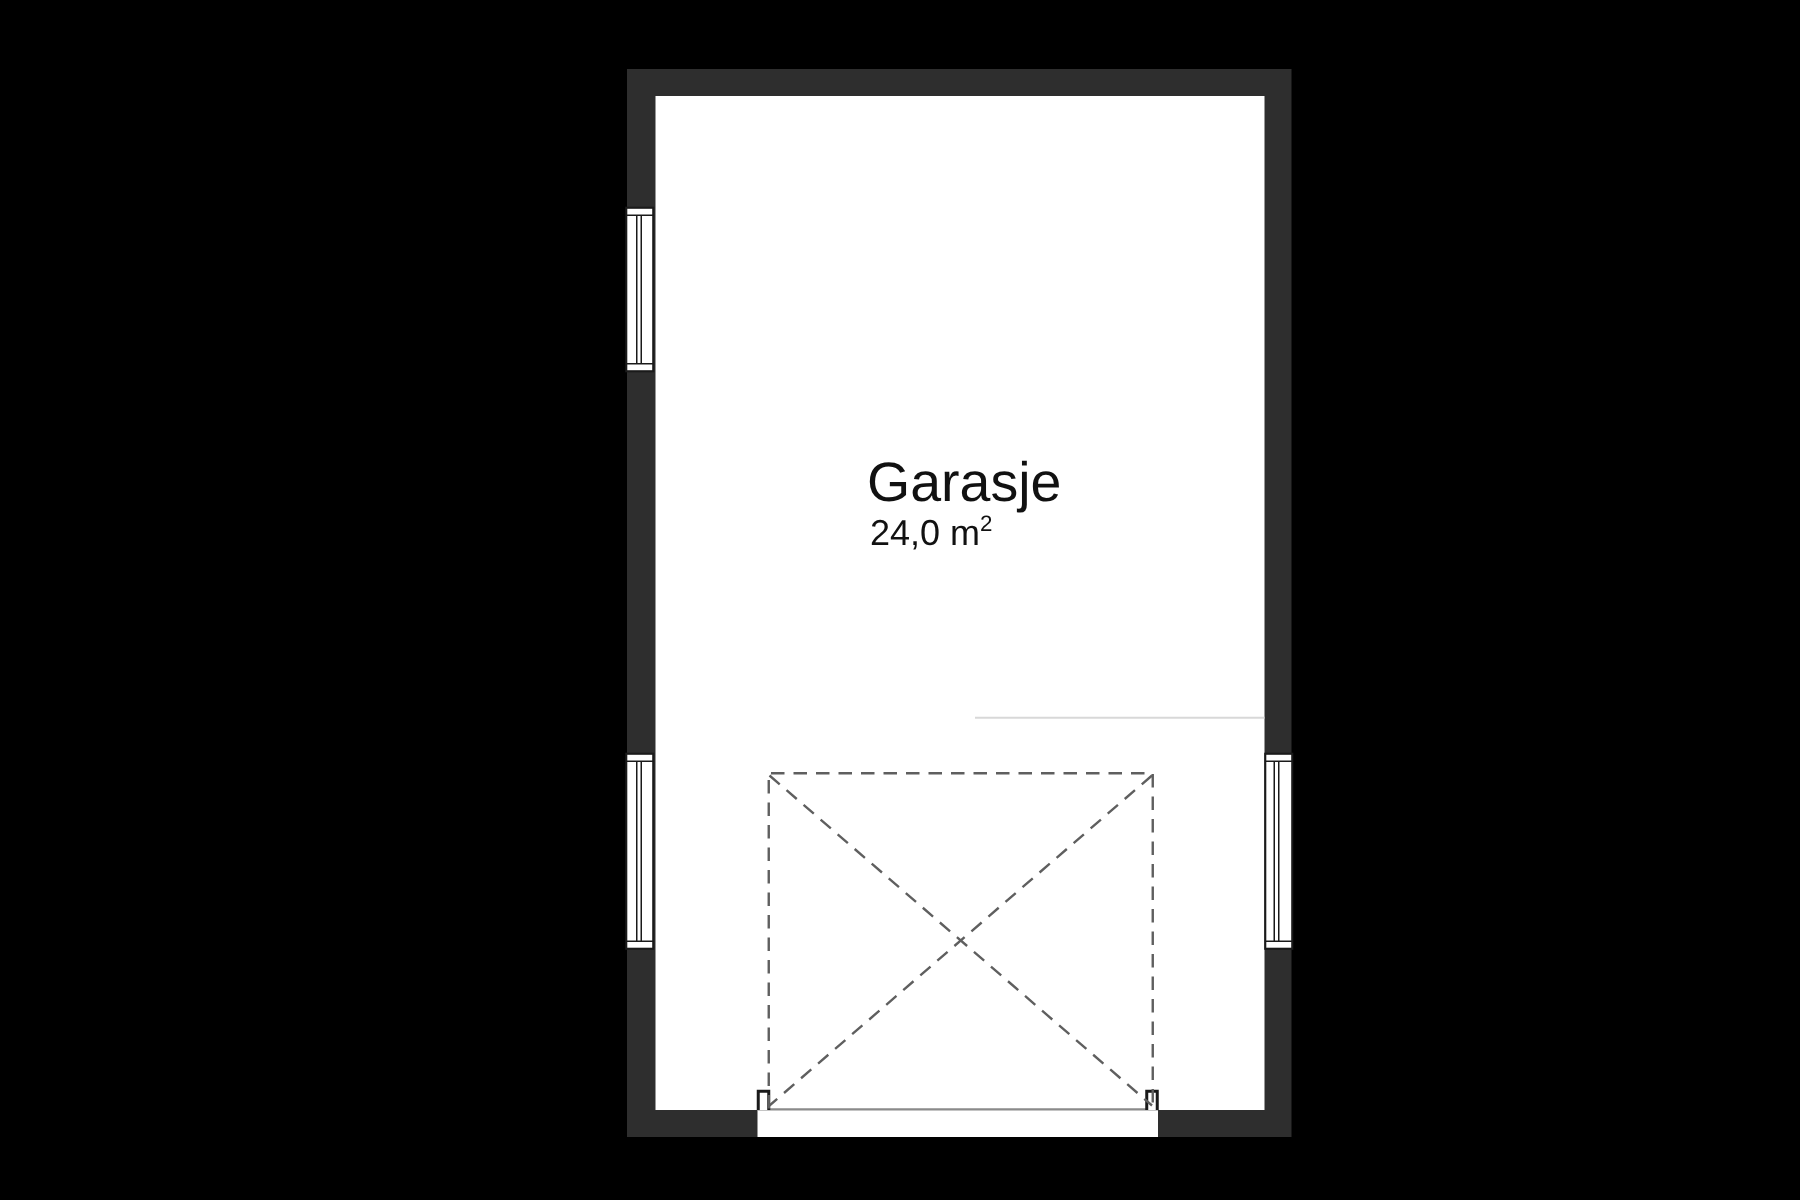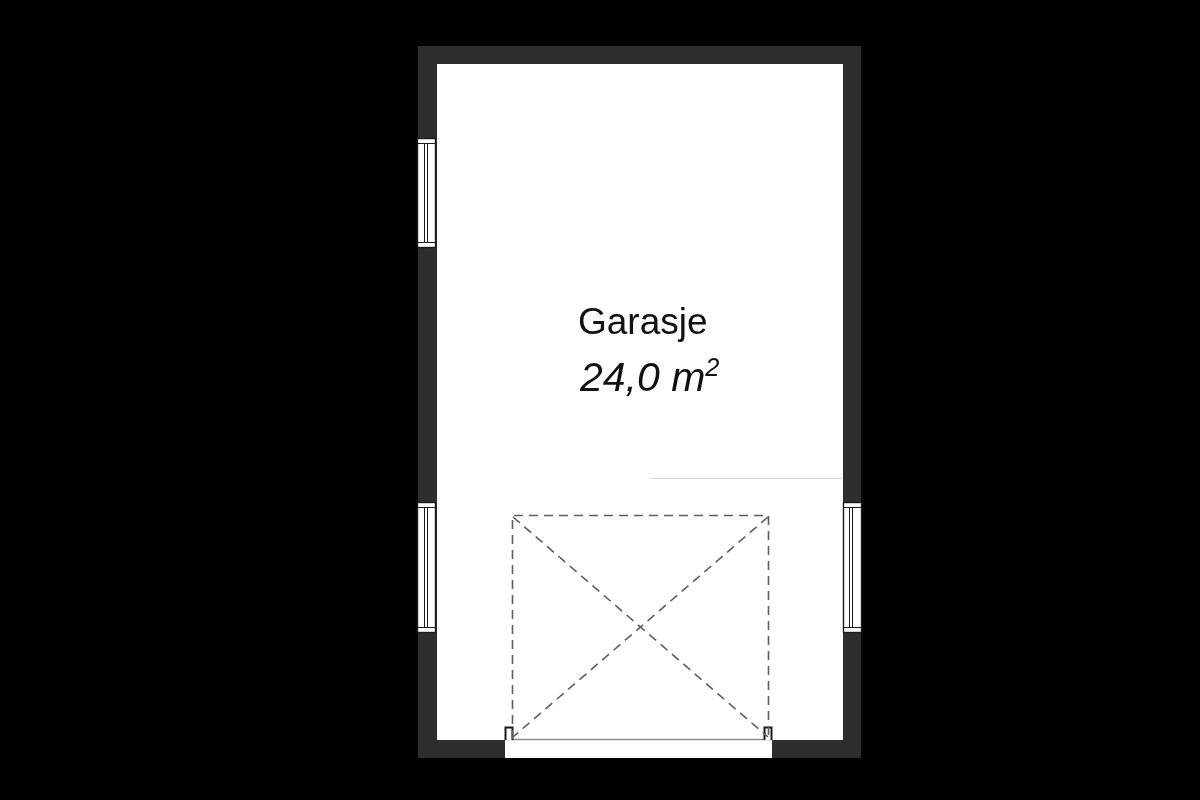--- a/index.html
+++ b/index.html
@@ -34,25 +34,24 @@
     top: 303px;
     color: #111111;
     white-space: nowrap;
   }
   .room-name {
     font-size: 37px;
     line-height: 1.05;
     letter-spacing: 0px;
   }
   .room-area {
-    font-size: 41px;
+    font-size: 24px;
     line-height: 1.0;
-    margin-top: 15px;
+    margin-top: 2px;
     padding-left: 2px;
-    font-style: italic;
   }
   .room-area sup {
     font-size: 0.62em;
     line-height: 0;
   }
 </style>
 </head>
 <body>
 
 <div class="canvas">

